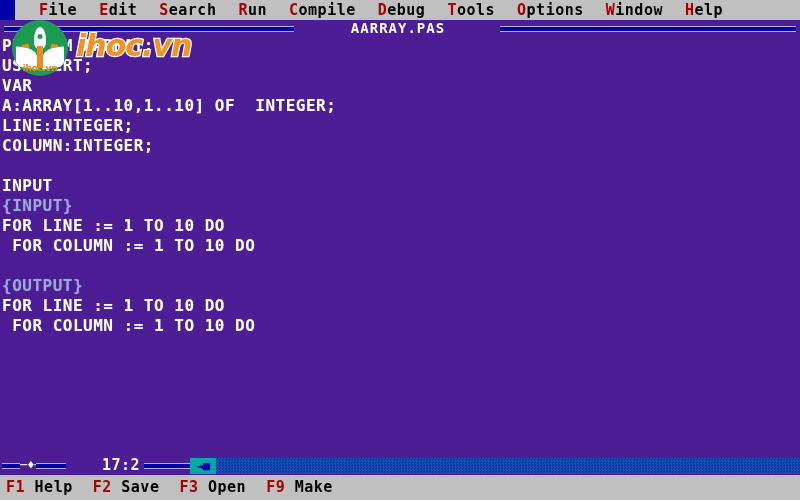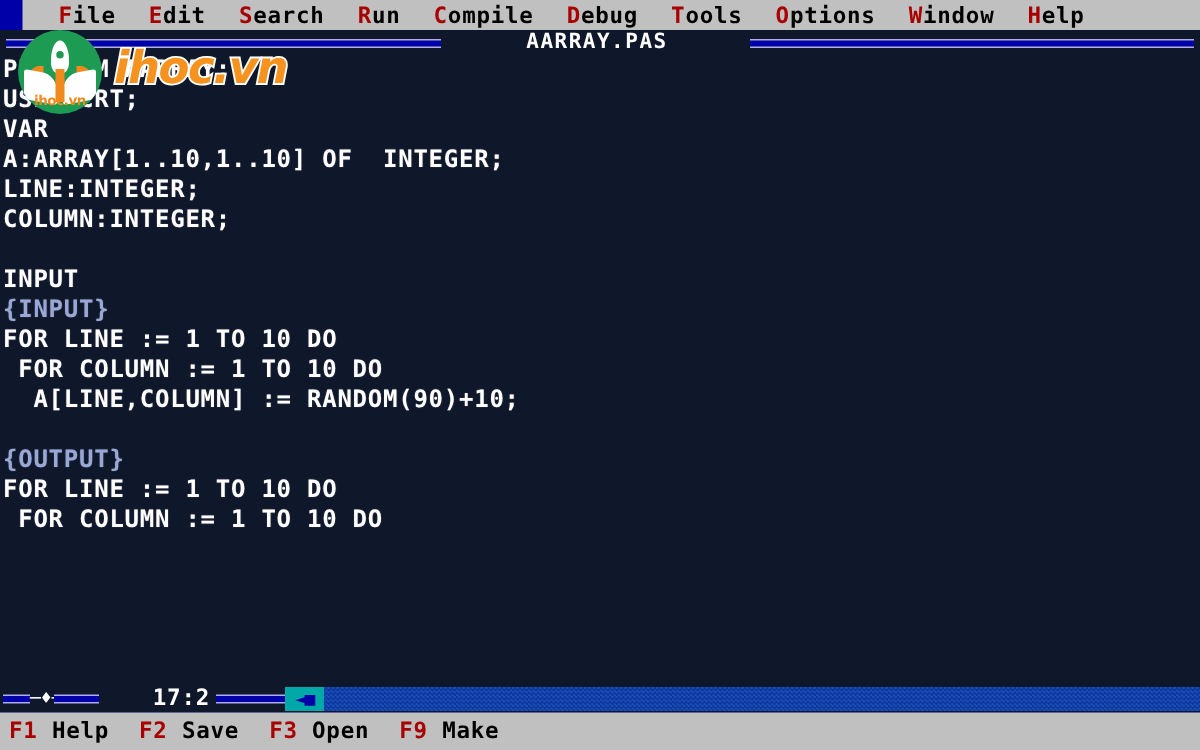--- a/index.html
+++ b/index.html
@@ -38,21 +38,21 @@
     white-space: nowrap;
     line-height: 20px;
   }
   .menu-item .hot { color: #a80000; }
 
   
   #editor-window {
     position: absolute;
     left: 0; top: 20px;
     width: 800px; height: 455px;
-    background: #0f172a;
+    background: #4c1d95;
   }
   
   #title-bar {
     position: absolute;
     left: 0; top: 0;
     width: 800px; height: 16px;
   }
   .title-rule {
     position: absolute;
     top: 6px;
@@ -318,21 +318,20 @@
       <div class="code-line">USES CRT;</div>
       <div class="code-line">VAR</div>
       <div class="code-line">A:ARRAY[1..10,1..10] OF  INTEGER;</div>
       <div class="code-line">LINE:INTEGER;</div>
       <div class="code-line">COLUMN:INTEGER;</div>
       <div class="code-line blank"></div>
       <div class="code-line">INPUT</div>
       <div class="code-line comment">{INPUT}</div>
       <div class="code-line">FOR LINE := 1 TO 10 DO</div>
       <div class="code-line"> FOR COLUMN := 1 TO 10 DO</div>
-      <div class="code-line">  A[LINE,COLUMN] := RANDOM(90)+10;</div>
       <div class="code-line blank"></div>
       <div class="code-line comment">{OUTPUT}</div>
       <div class="code-line">FOR LINE := 1 TO 10 DO</div>
       <div class="code-line"> FOR COLUMN := 1 TO 10 DO</div>
     </div>
 
     <div id="editor-footer">
       <div class="foot-rule" id="foot-rule-a"></div>
       <div id="resize-handle">─♦─</div>
       <div class="foot-rule" id="foot-rule-b"></div>

